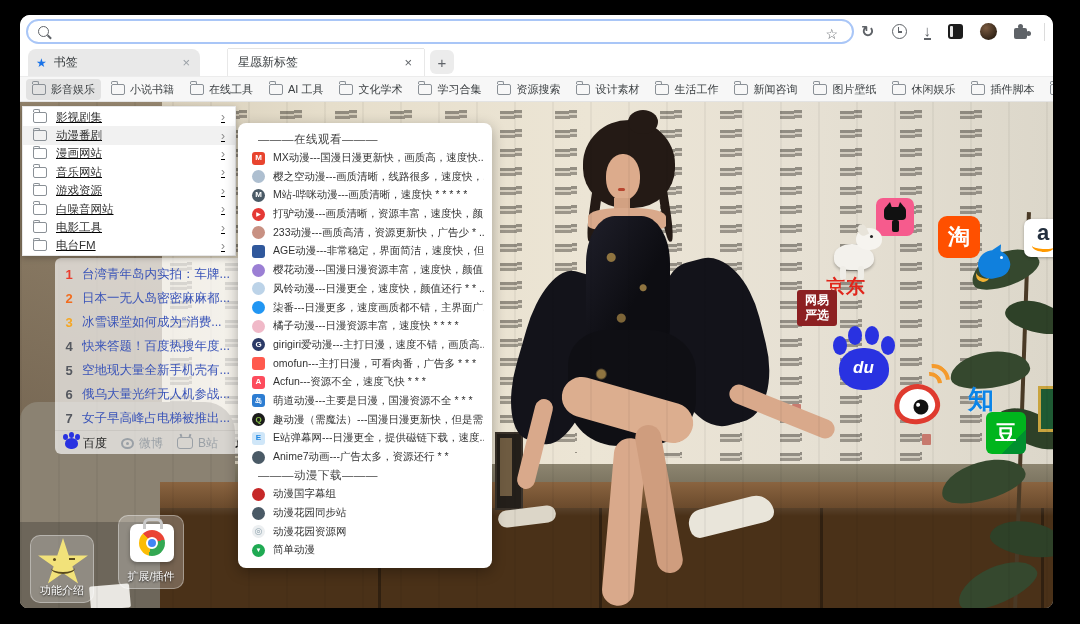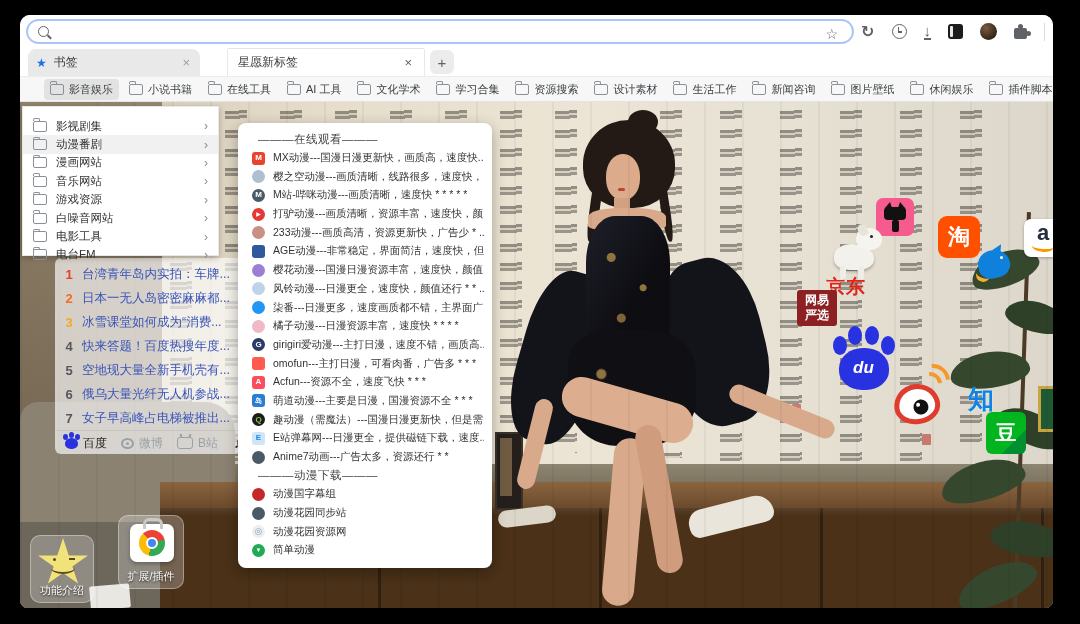--- a/index.html
+++ b/index.html
@@ -34,21 +34,21 @@
   .tab.active{background:#fff;width:196px;padding:0 10px;box-shadow:0 -1px 0 #e4e4e4, 1px 0 0 #e8e8e8,-1px 0 0 #e8e8e8;}
   .tab .fav{color:#1a73e8;font-size:12px;margin-right:7px;}
   .tab .tlabel{flex:1;white-space:nowrap;overflow:hidden;}
   .tab .close{color:#9aa0a6;font-size:13px;padding:0 2px;}
   .tab.active .close{color:#5f6368;}
   .newtab{width:24px;height:24px;margin-left:6px;margin-bottom:2px;background:#ececec;border-radius:6px;
     display:flex;align-items:center;justify-content:center;font-size:15px;color:#5f6368;}
   .bm-row{height:24px;background:#f7f7f7;border-top:1px solid #ececec;border-bottom:1px solid #e3e3e3;
     display:flex;align-items:center;padding:0 6px;gap:4px;}
   .bm{display:flex;align-items:center;gap:5px;font-size:11px;color:#3c4043;padding:3px 6px;border-radius:4px;white-space:nowrap;}
-  .bm.hl{background:#e2e2e2;margin-left:18px;}
+  .bm.hl{background:#e2e2e2;}
   .fold{width:12px;height:9px;border:1.4px solid #8a9096;border-radius:2px;position:relative;flex:none;}
   .fold::before{content:'';position:absolute;top:-3.5px;left:-1px;width:5px;height:2px;border:1.4px solid #8a9096;border-bottom:none;border-radius:2px 2px 0 0;}
   
   .content{position:relative;width:1033px;height:508px;overflow:hidden;
     background:linear-gradient(90deg,#bfb49e 0,#d9d0bc 14%,#e6decb 30%,#ece5d5 55%,#e7e1d4 75%,#dcd7ca 100%);}
   .content::after{content:'';position:absolute;inset:0;
     background:repeating-linear-gradient(90deg,rgba(0,0,0,.045) 0 2px,transparent 2px 38px);}
   .leftwall{position:absolute;left:0;top:0;width:142px;height:508px;
     background:linear-gradient(180deg,#8a7a62,#6d5d49 60%,#55483a);opacity:.85;}
   .sofa{position:absolute;left:0;top:300px;width:215px;height:208px;background:#8b8272;border-radius:18px 30px 0 0;}
@@ -93,22 +93,22 @@
   .armL{left:506px;top:296px;width:18px;height:92px;background:#d9a98b;border-radius:9px;transform:rotate(14deg);}
   .thigh{left:540px;top:288px;width:135px;height:40px;background:#dcae8f;border-radius:20px;transform:rotate(16deg);}
   .calf{left:588px;top:336px;width:32px;height:168px;background:#d9a98b;border-radius:16px;transform:rotate(5deg);}
   .calf2{left:626px;top:322px;width:26px;height:150px;background:#cf9d7e;border-radius:14px;transform:rotate(-10deg);}
   .slipper{left:668px;top:400px;width:86px;height:28px;background:#e9e5da;border-radius:14px 18px 10px 10px;transform:rotate(-14deg);}
   
   .trunk{position:absolute;left:1000px;top:110px;width:4px;height:398px;background:#4a3a26;transform:rotate(2deg);}
   .leaf{position:absolute;background:#35482e;border-radius:50% 50% 50% 50%/60% 60% 40% 40%;}
   .board{position:absolute;left:1018px;top:284px;width:34px;height:40px;background:#1e5a33;border:3px solid #c9a43f;}
   
-  .menu-panel{position:absolute;left:2px;top:4px;width:197px;height:150px;background:#fff;
-    border:1px solid #e8e8e8;box-shadow:0 2px 6px rgba(0,0,0,.25);z-index:8;padding:10px 0;box-sizing:border-box;}
+  .menu-panel{position:absolute;left:2px;top:4px;width:214px;height:150px;background:#fff;
+    border:1px solid #e8e8e8;box-shadow:0 2px 6px rgba(0,0,0,.25);z-index:8;padding:1px 0;box-sizing:border-box;text-decoration:underline;}
   .mrow{height:18.4px;display:flex;align-items:center;padding:0 10px;gap:9px;font-size:11.5px;color:#333;}
   .mrow.sel{background:#f1f1f1;}
   .mrow .mlabel{flex:1;}
   .chev{color:#8a8a8a;font-size:12px;}
   .popup{position:absolute;left:218px;top:21px;width:254px;height:445px;background:#fff;border-radius:8px;
     box-shadow:0 4px 14px rgba(0,0,0,.3);z-index:9;padding:7px 0 6px 0;box-sizing:border-box;overflow:hidden;}
   .phead{height:18.7px;line-height:18.7px;font-size:11.5px;color:#444;padding-left:20px;letter-spacing:.5px;}
   .prow{height:18.7px;display:flex;align-items:center;padding:0 8px 0 14px;gap:8px;}
   .pico{width:13px;height:13px;border-radius:50%;flex:none;display:flex;align-items:center;justify-content:center;
     font-size:8px;color:#fff;font-weight:bold;line-height:1;}

